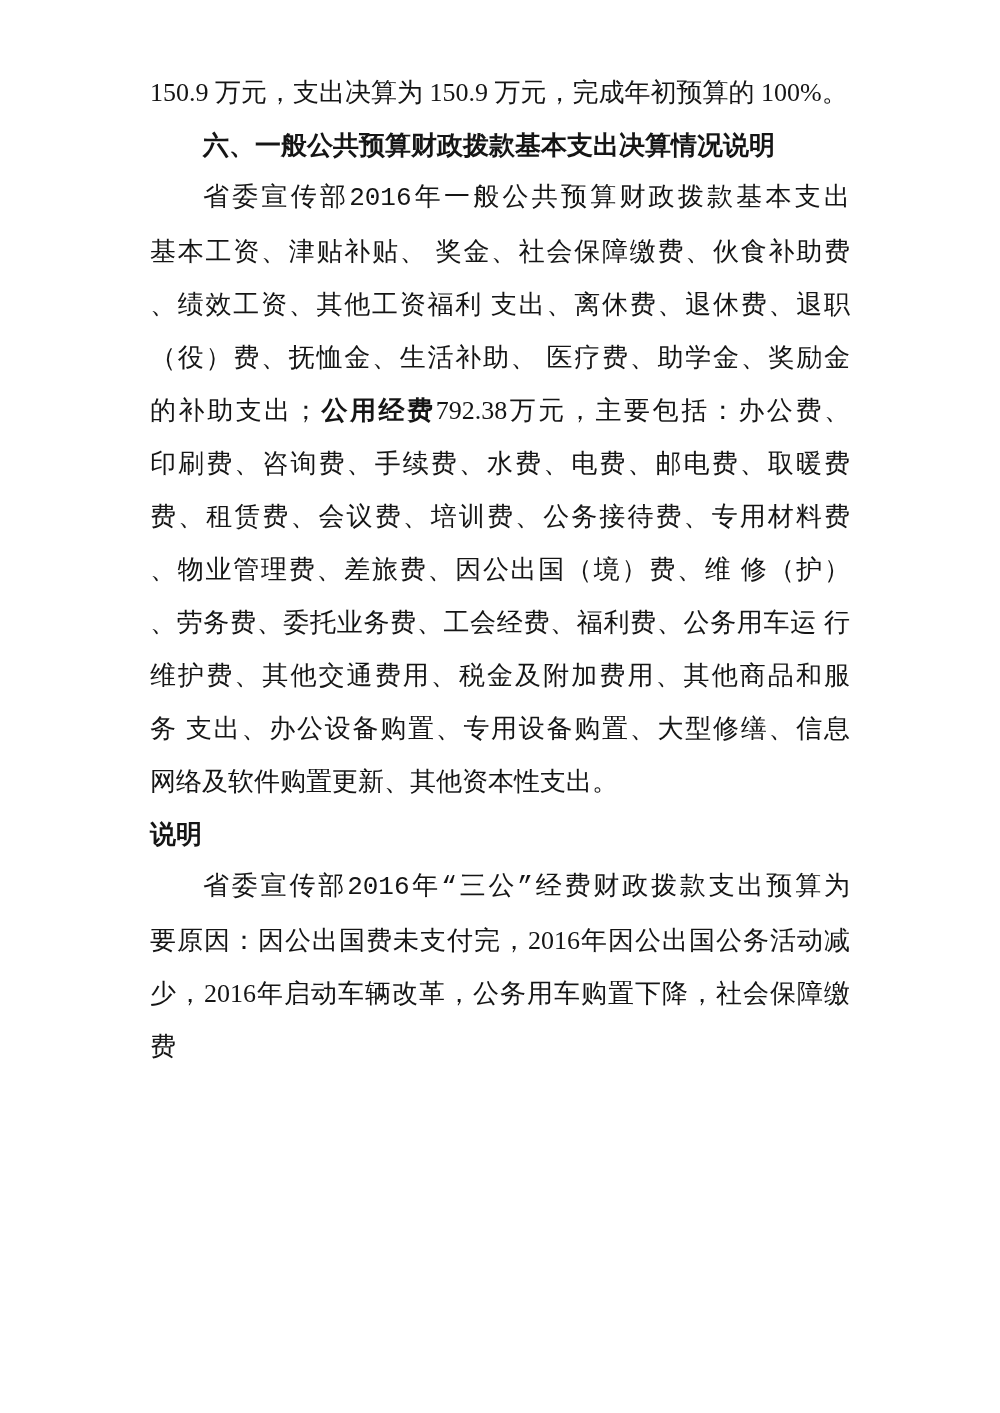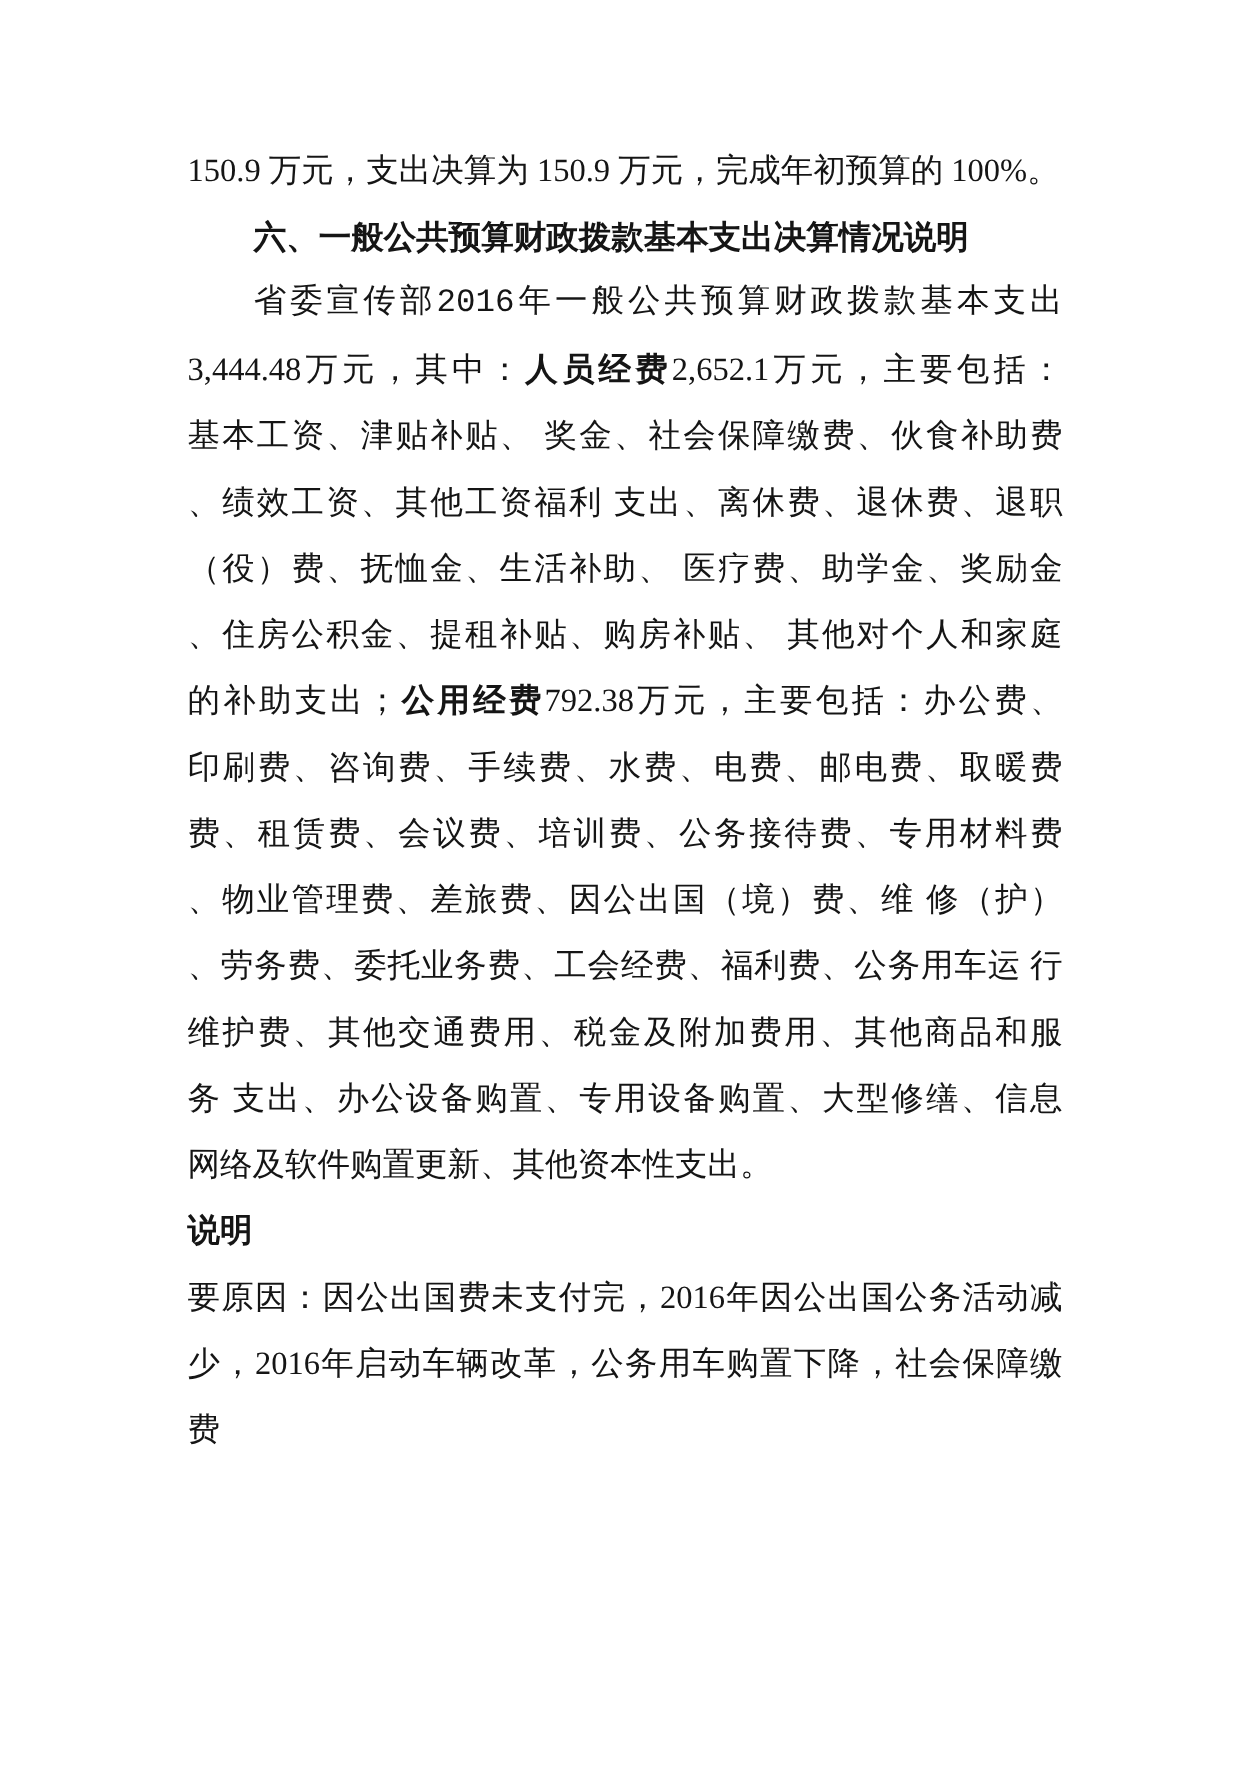--- a/index.html
+++ b/index.html
@@ -6,21 +6,21 @@
     margin: 0;
     padding: 0;
     background: #ffffff;
   }
   .page {
     position: relative;
     width: 1000px;
     height: 1413px;
     background: #ffffff;
     box-sizing: border-box;
-    padding: 110px 150px 0 150px;
+    padding: 66px 150px 0 150px;
     font-family: "Liberation Serif", "DejaVu Serif", serif;
     color: #151515;
     overflow: hidden;
   }
   .line {
     font-size: 26px;
     line-height: 53px;
     height: 53px;
     text-align: justify;
     white-space: pre-wrap;
@@ -44,48 +44,47 @@
 <body>
 
 <div class="page">
 
   <div class="line"><span>150.9 万元，支出决算为 150.9 万元，完成年初预算的 100%。</span></div>
 
   <div class="line hd ind"><span>六、一般公共预算财政拨款基本支出决算情况说明</span></div>
 
   <div class="line ind jl"><span>省委宣传部2016年一般公共预算财政拨款基本支出</span></div>
 
-  <div class="line jl"><span>3,444.48万元，其中：</span><span class="b">人员经费</span><span>2,652.1万元，主要包括：</span></div>
 
   <div class="line jl"><span>基本工资、津贴补贴、 奖金、社会保障缴费、伙食补助费</span></div>
 
   <div class="line jl"><span>、绩效工资、其他工资福利 支出、离休费、退休费、退职</span></div>
 
   <div class="line jl"><span>（役）费、抚恤金、生活补助、 医疗费、助学金、奖励金</span></div>
 
-  <div class="line jl"><span>、住房公积金、提租补贴、购房补贴、 其他对个人和家庭</span></div>
 
   <div class="line jl"><span>的补助支出；</span><span class="b">公用经费</span><span>792.38万元，主要包括：办公费、</span></div>
 
   <div class="line jl"><span>印刷费、咨询费、手续费、水费、电费、邮电费、取暖费</span></div>
 
   <div class="line jl"><span>费、租赁费、会议费、培训费、公务接待费、专用材料费</span></div>
 
   <div class="line jl"><span>、物业管理费、差旅费、因公出国（境）费、维 修（护）</span></div>
 
   <div class="line jl"><span>、劳务费、委托业务费、工会经费、福利费、公务用车运 行</span></div>
 
   <div class="line jl"><span>维护费、其他交通费用、税金及附加费用、其他商品和服</span></div>
 
   <div class="line jl"><span>务 支出、办公设备购置、专用设备购置、大型修缮、信息</span></div>
 
   <div class="line"><span>网络及软件购置更新、其他资本性支出。</span></div>
 
 
   <div class="line hd"><span>说明</span></div>
 
+  <div class="line ind jl"><span>省委宣传部2016年“三公”经费财政拨款支出预算为</span></div>
 
 
   <div class="line jl"><span>要原因：因公出国费未支付完，2016年因公出国公务活动减</span></div>
 
   <div class="line jl"><span>少，2016年启动车辆改革，公务用车购置下降，社会保障缴费</span></div>
 
 </div>
 
 </body></html>

